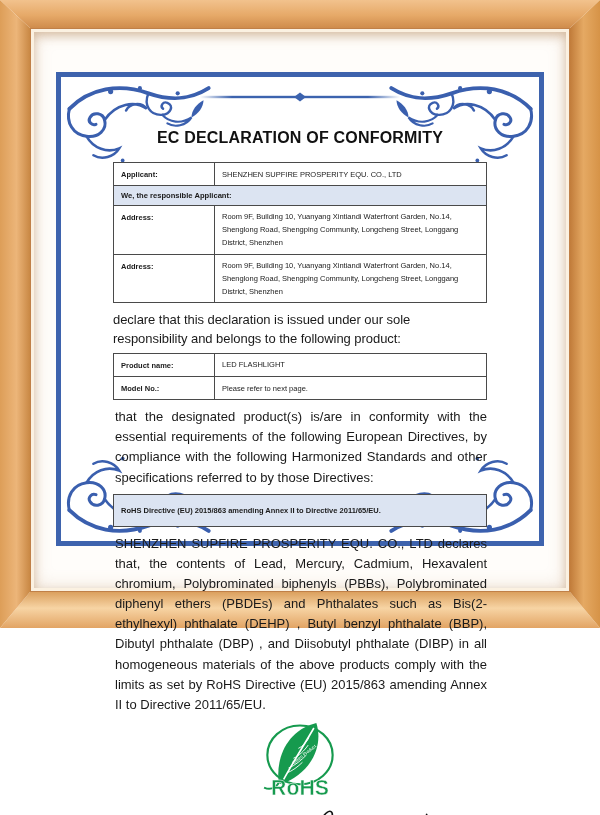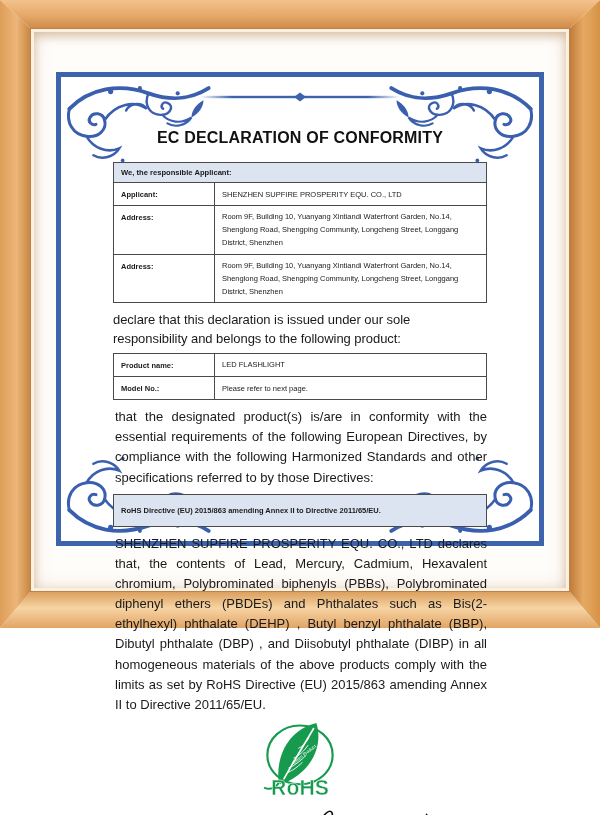--- a/index.html
+++ b/index.html
@@ -126,25 +126,25 @@
         <svg class="divider bottom">
             <use href="#hdivider"></use>
           </svg>
 
         <div class="content">
           <h1 class="title">EC DECLARATION OF CONFORMITY</h1>
 
           <table>
             <tbody>
                 <tr>
-              <th class="band" colspan="2">We, the responsible Applicant:</th>
-            </tr>
-            <tr>
               <td class="lbl">Applicant:</td>
               <td>SHENZHEN SUPFIRE PROSPERITY EQU. CO., LTD</td>
+            </tr>
+            <tr>
+              <th class="band" colspan="2">We, the responsible Applicant:</th>
             </tr>
             <tr>
               <td class="lbl">Address:</td>
               <td>Room 9F, Building 10, Yuanyang Xintiandi Waterfront Garden, No.14, Shenglong Road, Shengping Community, Longcheng Street, Longgang District, Shenzhen</td>
             </tr>
             <tr>
               <td class="lbl">Address:</td>
               <td>Room 9F, Building 10, Yuanyang Xintiandi Waterfront Garden, No.14, Shenglong Road, Shengping Community, Longcheng Street, Longgang District, Shenzhen</td>
             </tr>
           </tbody>

